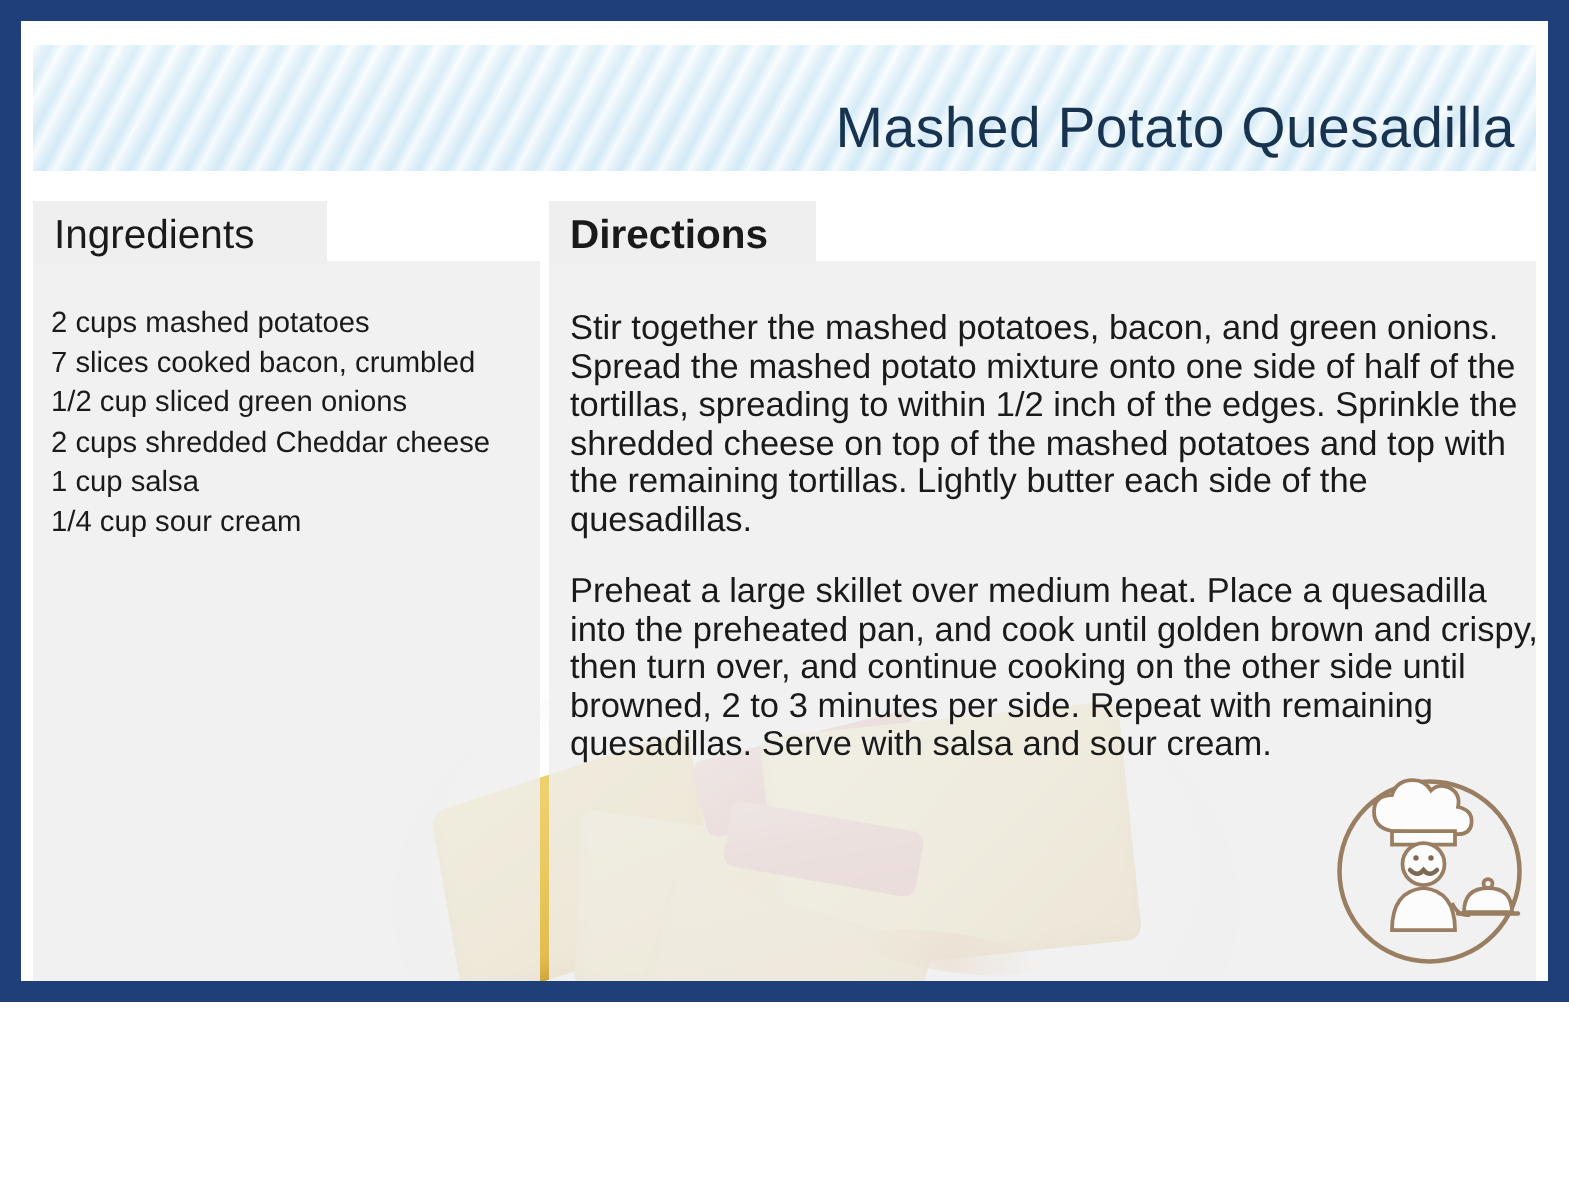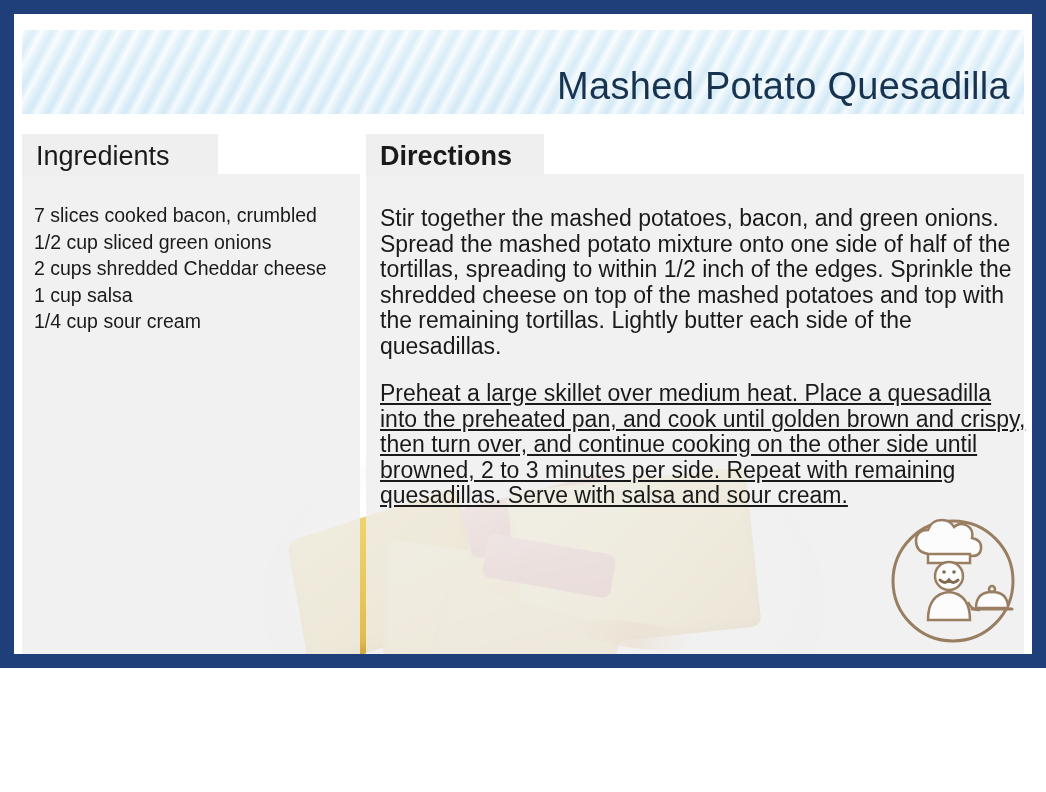--- a/index.html
+++ b/index.html
@@ -161,21 +161,21 @@
     left: 366px;
     top: 192px;
     width: 648px;
   }
   #directions-body p {
     margin: 0 0 22px 0;
     font-size: 23px;
     line-height: 25.5px;
     color: #1a1a1a;
   }
-  #directions-body p:last-child { margin-bottom: 12px; text-decoration: underline; }
+  #directions-body p:last-child { margin-bottom: 12px; }
 
   
   #chef-logo {
     position: absolute;
     right: 14px;
     bottom: 8px;
     width: 130px;
     height: 130px;
     opacity: 0.85;
   }
@@ -204,20 +204,21 @@
   <div id="directions-panel"></div>
 
   <div id="ingredients-tab" class="tab">
     <div class="tab-label">Ingredients</div>
   </div>
   <div id="directions-tab" class="tab">
     <div class="tab-label">Directions</div>
   </div>
 
   <ul id="ingredients-list">
+    <li>2 cups mashed potatoes</li>
     <li>7 slices cooked bacon, crumbled</li>
     <li>1/2 cup sliced green onions</li>
     <li>2 cups shredded Cheddar cheese</li>
     <li>1 cup salsa</li>
     <li>1/4 cup sour cream</li>
   </ul>
 
   <div id="directions-body">
     <p>Stir together the mashed potatoes, bacon, and green onions. Spread the mashed potato mixture onto one side of half of the tortillas, spreading to within 1/2 inch of the edges. Sprinkle the shredded cheese on top of the mashed potatoes and top with the remaining tortillas. Lightly butter each side of the quesadillas.</p>
     <p>Preheat a large skillet over medium heat. Place a quesadilla into the preheated pan, and cook until golden brown and crispy, then turn over, and continue cooking on the other side until browned, 2 to 3 minutes per side. Repeat with remaining quesadillas. Serve with salsa and sour cream.</p>

